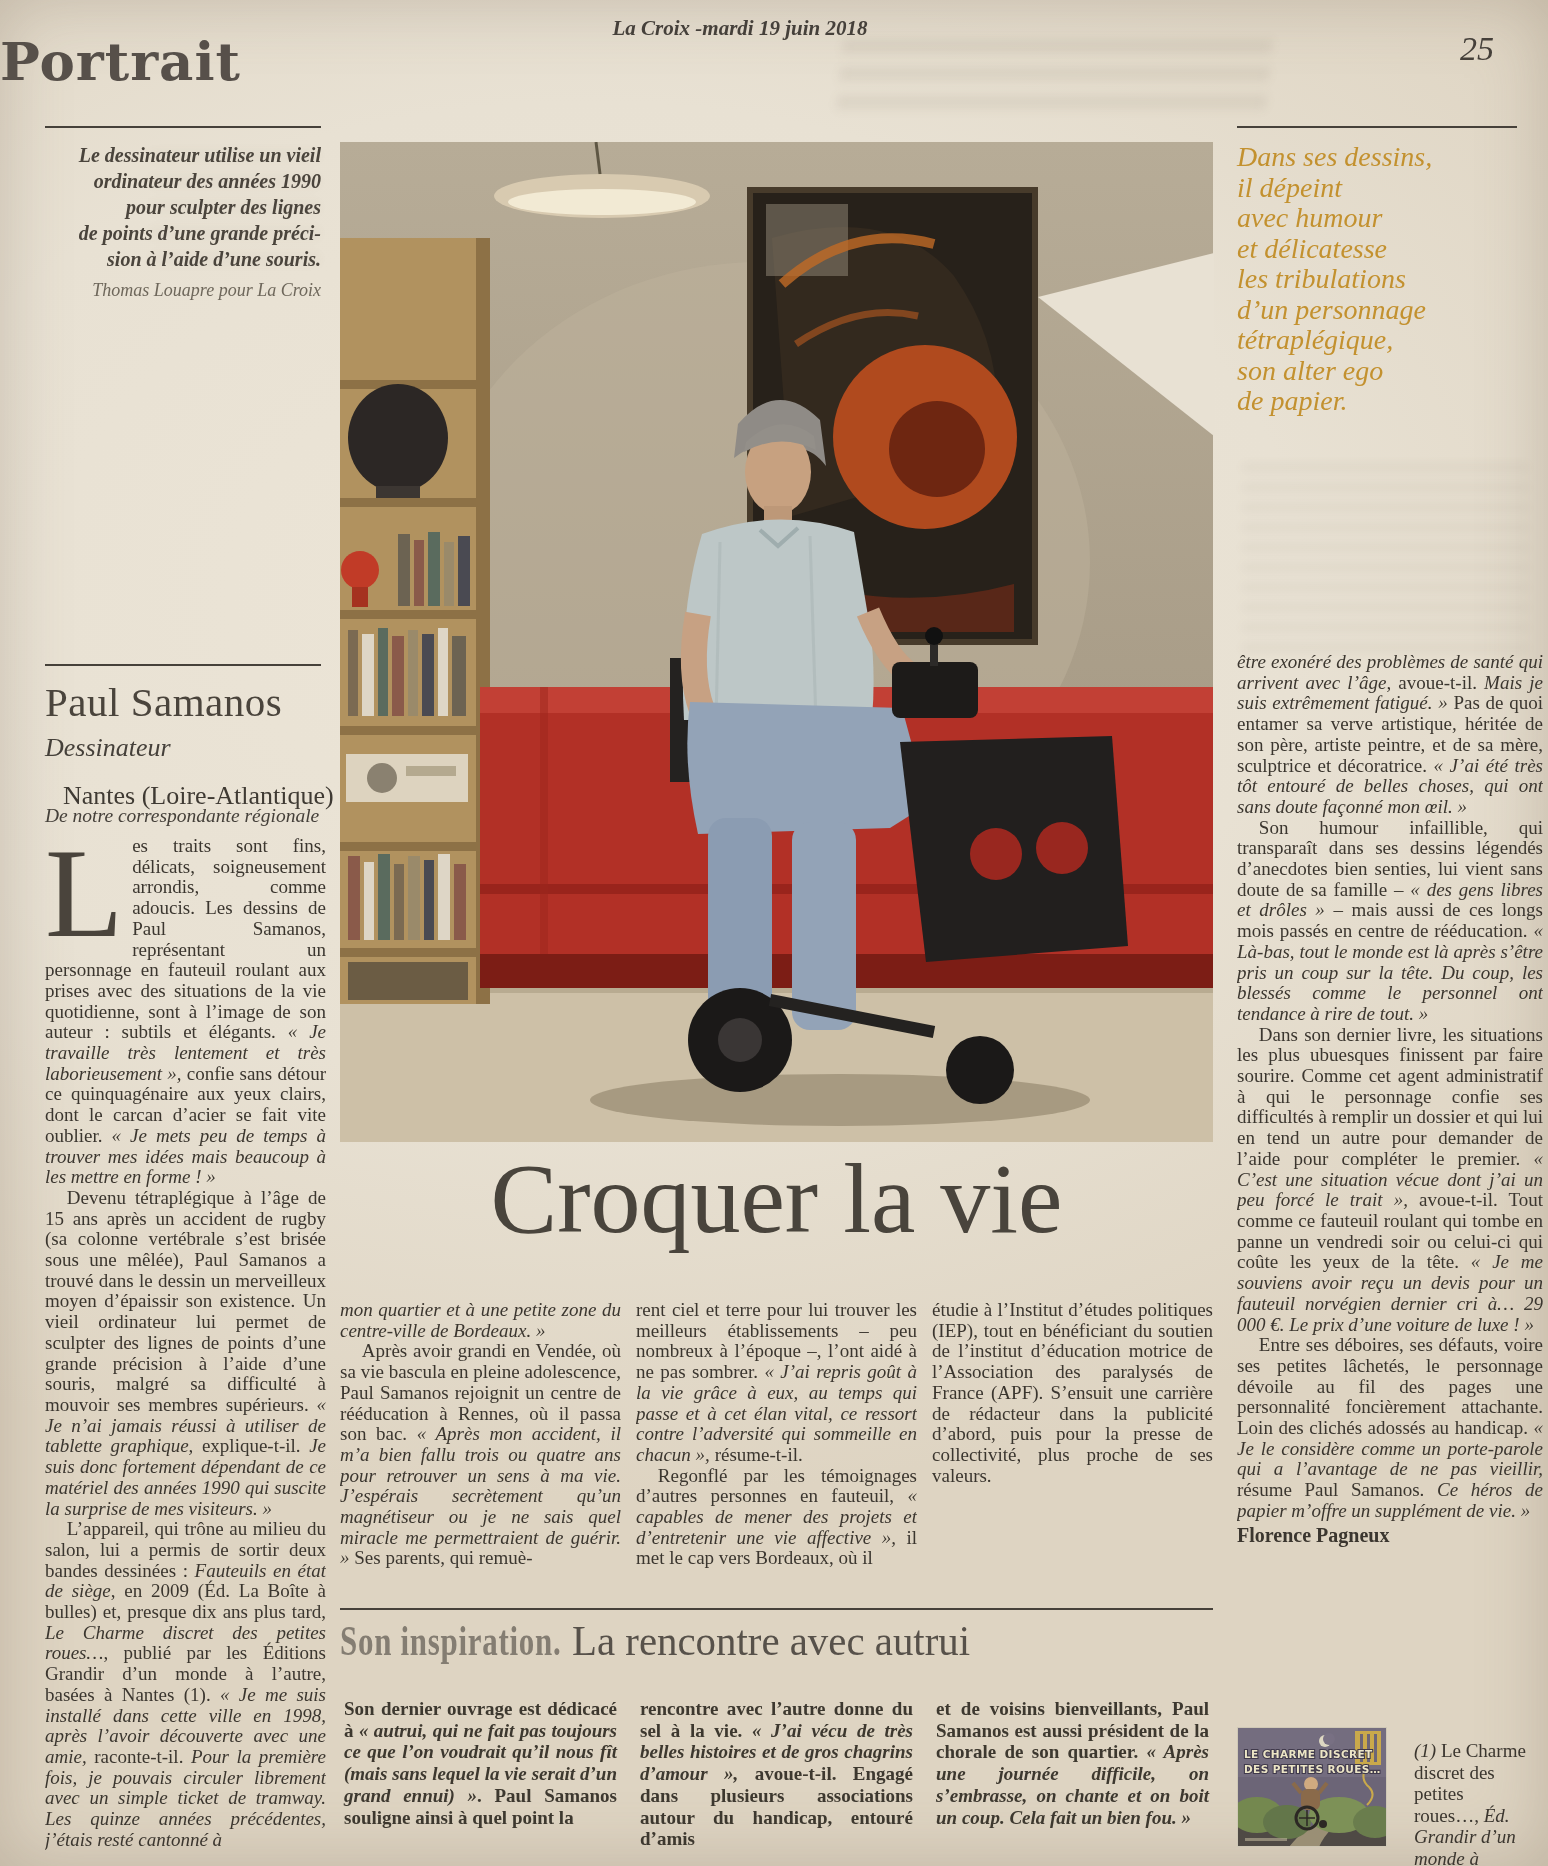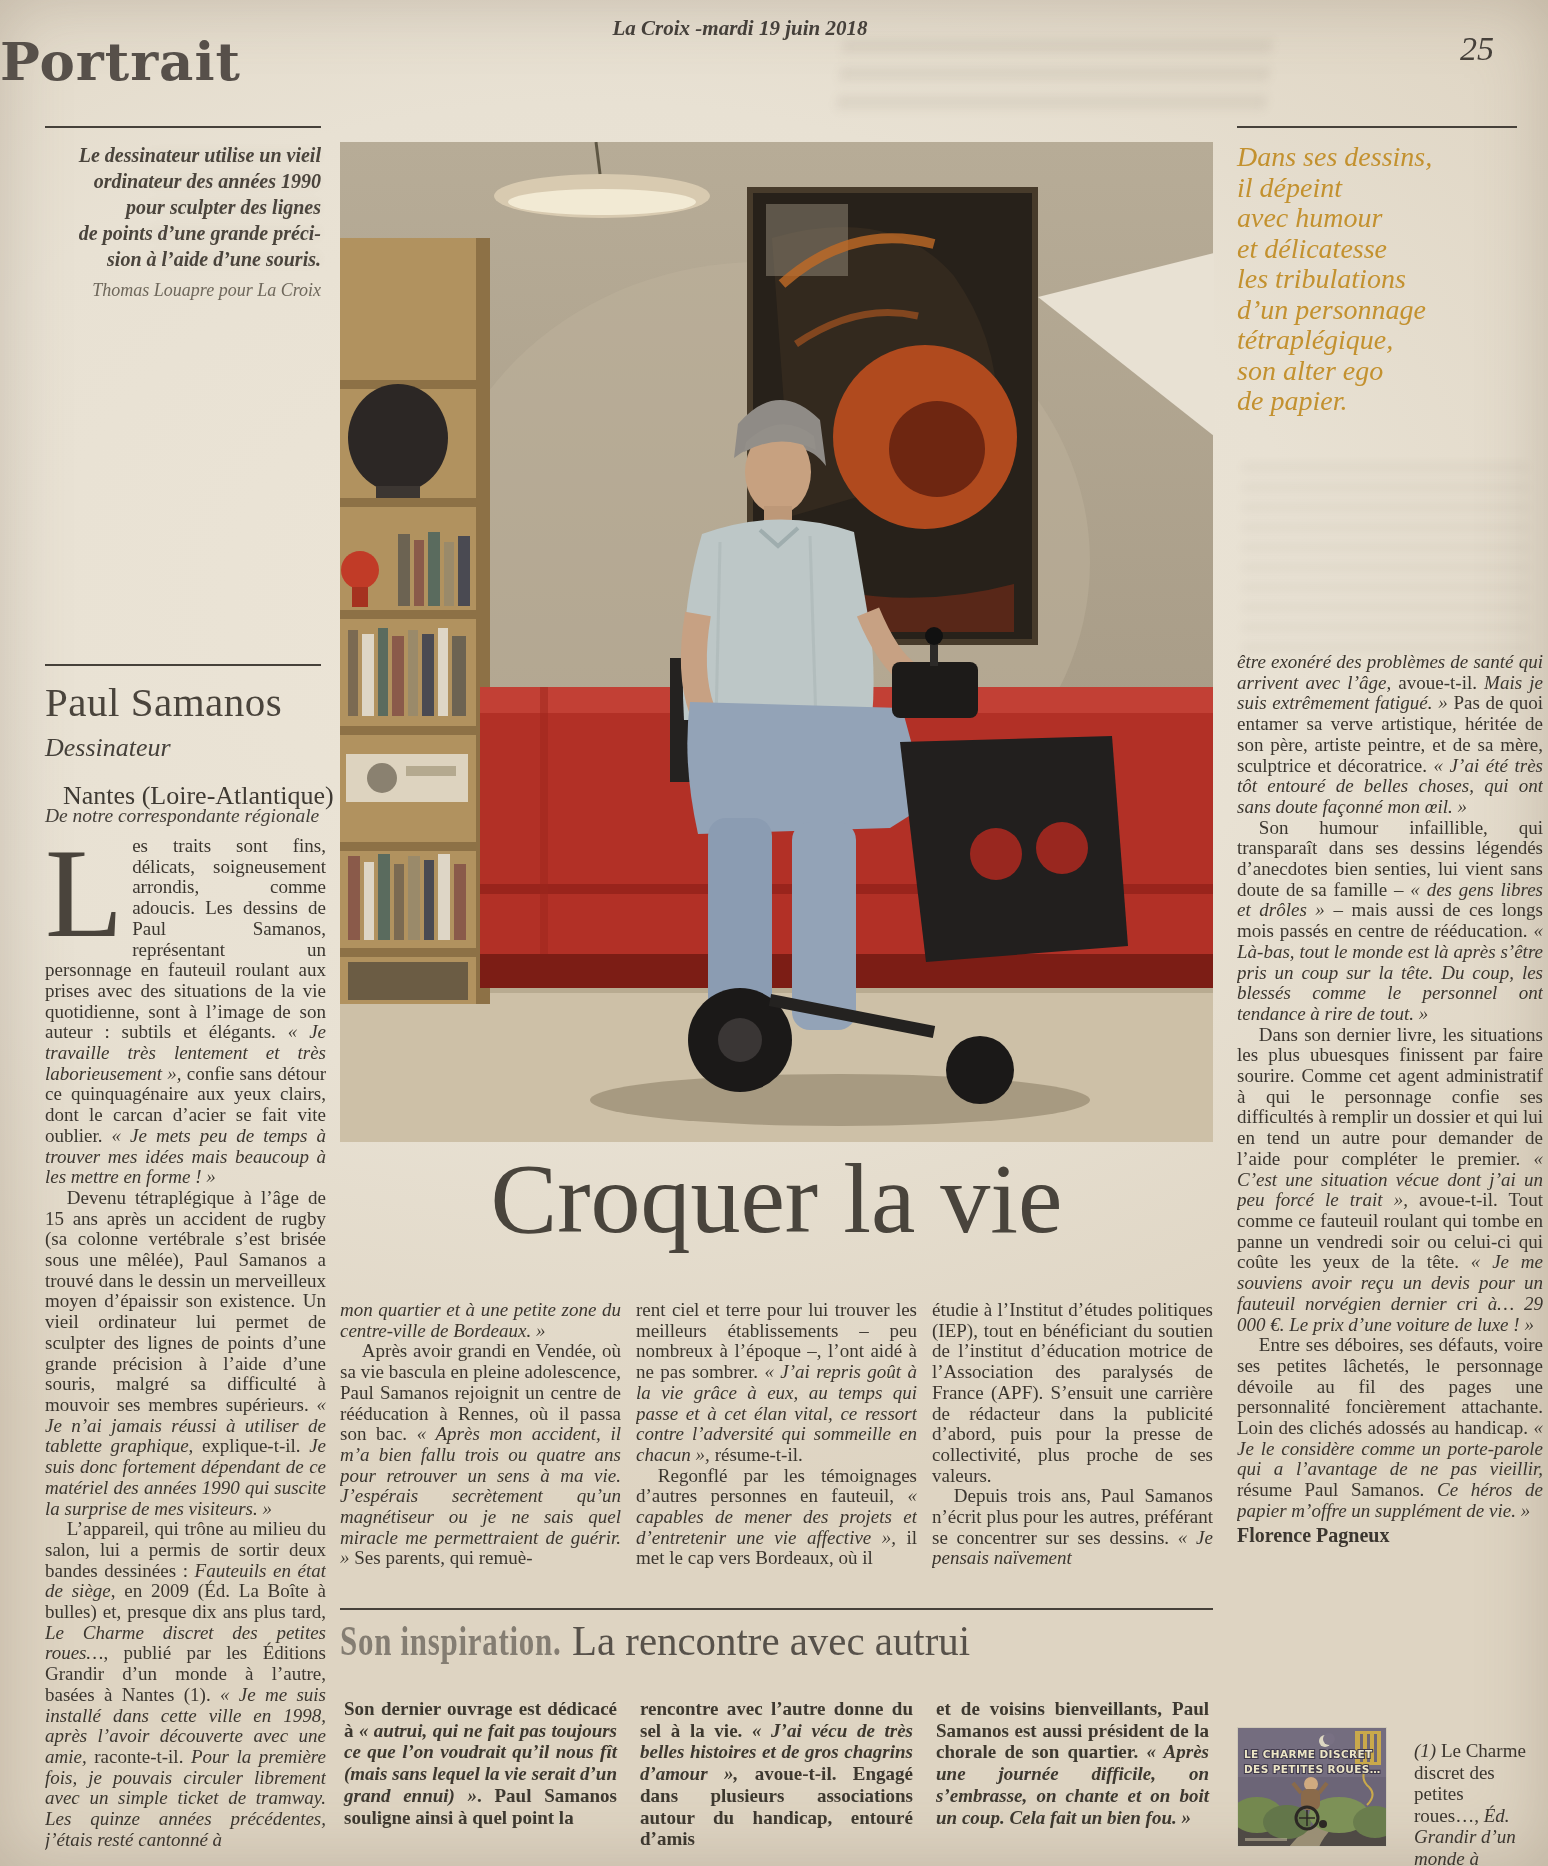--- a/index.html
+++ b/index.html
@@ -252,21 +252,20 @@
   <div class="col col2">
       <p class="para"><span class="em">mon quartier et à une petite zone du centre-ville de Bordeaux. »</span></p>
       <p class="para"><span>Après avoir grandi en Vendée, où sa vie bascula en pleine adolescence, Paul Samanos rejoignit un centre de rééducation à Rennes, où il passa son bac. </span><span class="em">« Après mon accident, il m’a bien fallu trois ou quatre ans pour retrouver un sens à ma vie. J’espérais secrètement qu’un magnétiseur ou je ne sais quel miracle me permettraient de guérir. » </span><span>Ses parents, qui remuè-</span></p>
     </div>
   <div class="col col3">
       <p class="para"><span>rent ciel et terre pour lui trouver les meilleurs établissements – peu nombreux à l’époque –, l’ont aidé à ne pas sombrer. </span><span class="em">« J’ai repris goût à la vie grâce à eux, au temps qui passe et à cet élan vital, ce ressort contre l’adversité qui sommeille en chacun », </span><span>résume-t-il.</span></p>
       <p class="para"><span>Regonflé par les témoignages d’autres personnes en fauteuil, </span><span class="em">« capables de mener des projets et d’entretenir une vie affective », </span><span>il met le cap vers Bordeaux, où il</span></p>
     </div>
   <div class="col col4">
       <p class="para"><span>étudie à l’Institut d’études politiques (IEP), tout en bénéficiant du soutien de l’institut d’éducation motrice de l’Association des paralysés de France (APF). S’ensuit une carrière de rédacteur dans la publicité d’abord, puis pour la presse de collectivité, plus proche de ses valeurs.</span></p>
-      <p class="para"><span>Depuis trois ans, Paul Samanos n’écrit plus pour les autres, préférant se concentrer sur ses dessins. </span><span class="em">« Je pensais naïvement</span></p>
     </div>
 
   <div class="col col5">
     <div>
         <p class="para"><span class="em">être exonéré des problèmes de santé qui arrivent avec l’âge, </span><span>avoue-t-il. </span><span class="em">Mais je suis extrêmement fatigué. » </span><span>Pas de quoi entamer sa verve artistique, héritée de son père, artiste peintre, et de sa mère, sculptrice et décoratrice. </span><span class="em">« J’ai été très tôt entouré de belles choses, qui ont sans doute façonné mon œil. »</span></p>
         <p class="para"><span>Son humour infaillible, qui transparaît dans ses dessins légendés d’anecdotes bien senties, lui vient sans doute de sa famille – </span><span class="em">« des gens libres et drôles »</span><span> – mais aussi de ces longs mois passés en centre de rééducation. </span><span class="em">« Là-bas, tout le monde est là après s’être pris un coup sur la tête. Du coup, les blessés comme le personnel ont tendance à rire de tout. »</span></p>
         <p class="para"><span>Dans son dernier livre, les situations les plus ubuesques finissent par faire sourire. Comme cet agent administratif à qui le personnage confie ses difficultés à remplir un dossier et qui lui en tend un autre pour demander de l’aide pour compléter le premier. </span><span class="em">« C’est une situation vécue dont j’ai un peu forcé le trait », </span><span>avoue-t-il. Tout comme ce fauteuil roulant qui tombe en panne un vendredi soir ou celui-ci qui coûte les yeux de la tête. </span><span class="em">« Je me souviens avoir reçu un devis pour un fauteuil norvégien dernier cri à… 29 000 €. Le prix d’une voiture de luxe ! »</span></p>
         <p class="para"><span>Entre ses déboires, ses défauts, voire ses petites lâchetés, le personnage dévoile au fil des pages une personnalité foncièrement attachante. Loin des clichés adossés au handicap. </span><span class="em">« Je le considère comme un porte-parole qui a l’avantage de ne pas vieillir, </span><span>résume Paul Samanos. </span><span class="em">Ce héros de papier m’offre un supplément de vie. »</span></p>
       </div>
     <div class="author">Florence Pagneux</div>

